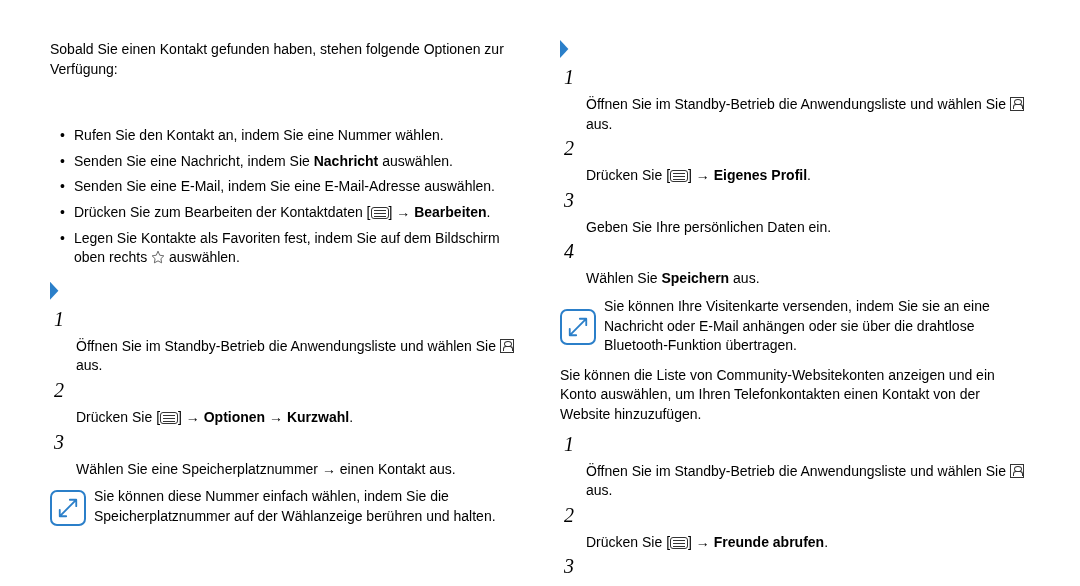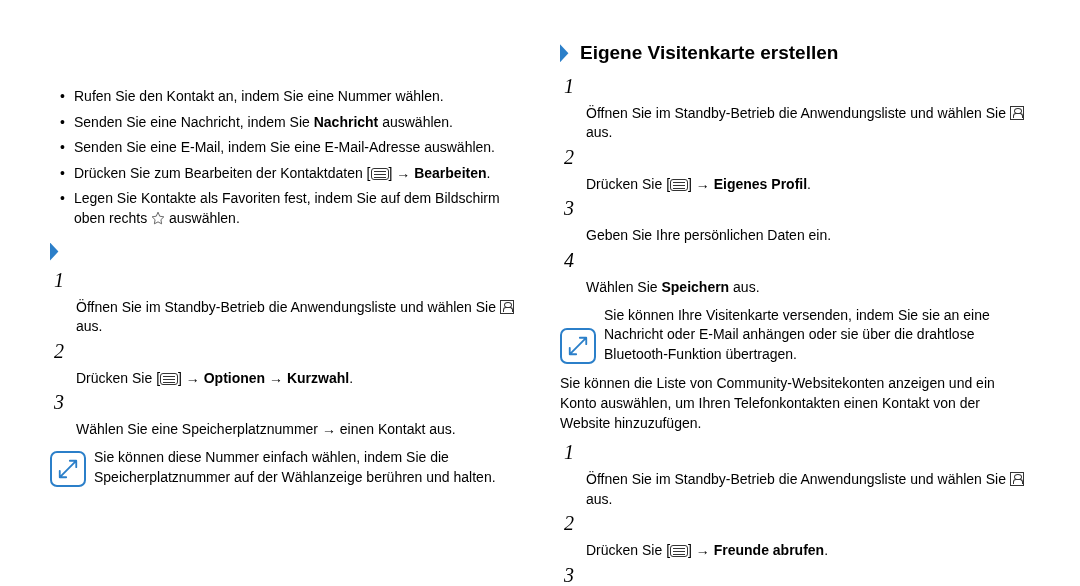--- a/index.html
+++ b/index.html
@@ -77,21 +77,21 @@
     flex-shrink: 0;
     line-height: 1;
     padding-top: 1px;
   }
   .steptext {
     flex: 1;
     margin-top: 29px;
   }
   .notebox {
     display: flex;
-    align-items: flex-end;
+    align-items: center;
     gap: 8px;
     margin-top: 4px;
     margin-bottom: 10px;
   }
   .noteicon {
     width: 36px;
     height: 36px;
     border: 2px solid #2b7fc9;
     border-radius: 7px;
     display: flex;
@@ -174,20 +174,21 @@
   .star-icon svg { width: 14px; height: 14px; display: block; }
   b { font-weight: bold; }
 </style>
 </head>
 <body>
 
 <div class="columns">
 
   <div class="col">
 
+    <p class="intro">Sobald Sie einen Kontakt gefunden haben, stehen folgende Optionen zur Verfügung:</p>
 
     <ul class="bullets">
       <li>Rufen Sie den Kontakt an, indem Sie eine Nummer wählen.</li>
       <li>
         <span>Senden Sie eine Nachricht, indem Sie </span><b>Nachricht</b><span> auswählen.</span>
       </li>
       <li>Senden Sie eine E-Mail, indem Sie eine E-Mail-Adresse auswählen.</li>
       <li>
         <span>Drücken Sie zum Bearbeiten der Kontaktdaten [</span><span class="menu-icon"></span><span>] → </span><b>Bearbeiten</b><span>.</span>
       </li>
@@ -229,21 +230,20 @@
       </div>
       <div class="notetext">Sie können diese Nummer einfach wählen, indem Sie die Speicherplatznummer auf der Wählanzeige berühren und halten.</div>
     </div>
 
   </div>
 
   <div class="col">
 
     <h2 class="section-title">
       <span class="chev"></span>
-      <span>Eigene Visitenkarte erstellen</span>
     </h2>
 
     <ol class="steps">
       <li>
         <span class="stepnum">1</span>
         <span class="steptext">
           <span>Öffnen Sie im Standby-Betrieb die Anwendungsliste und wählen Sie </span><span class="contact-icon"></span><span> aus.</span>
         </span>
       </li>
       <li>

